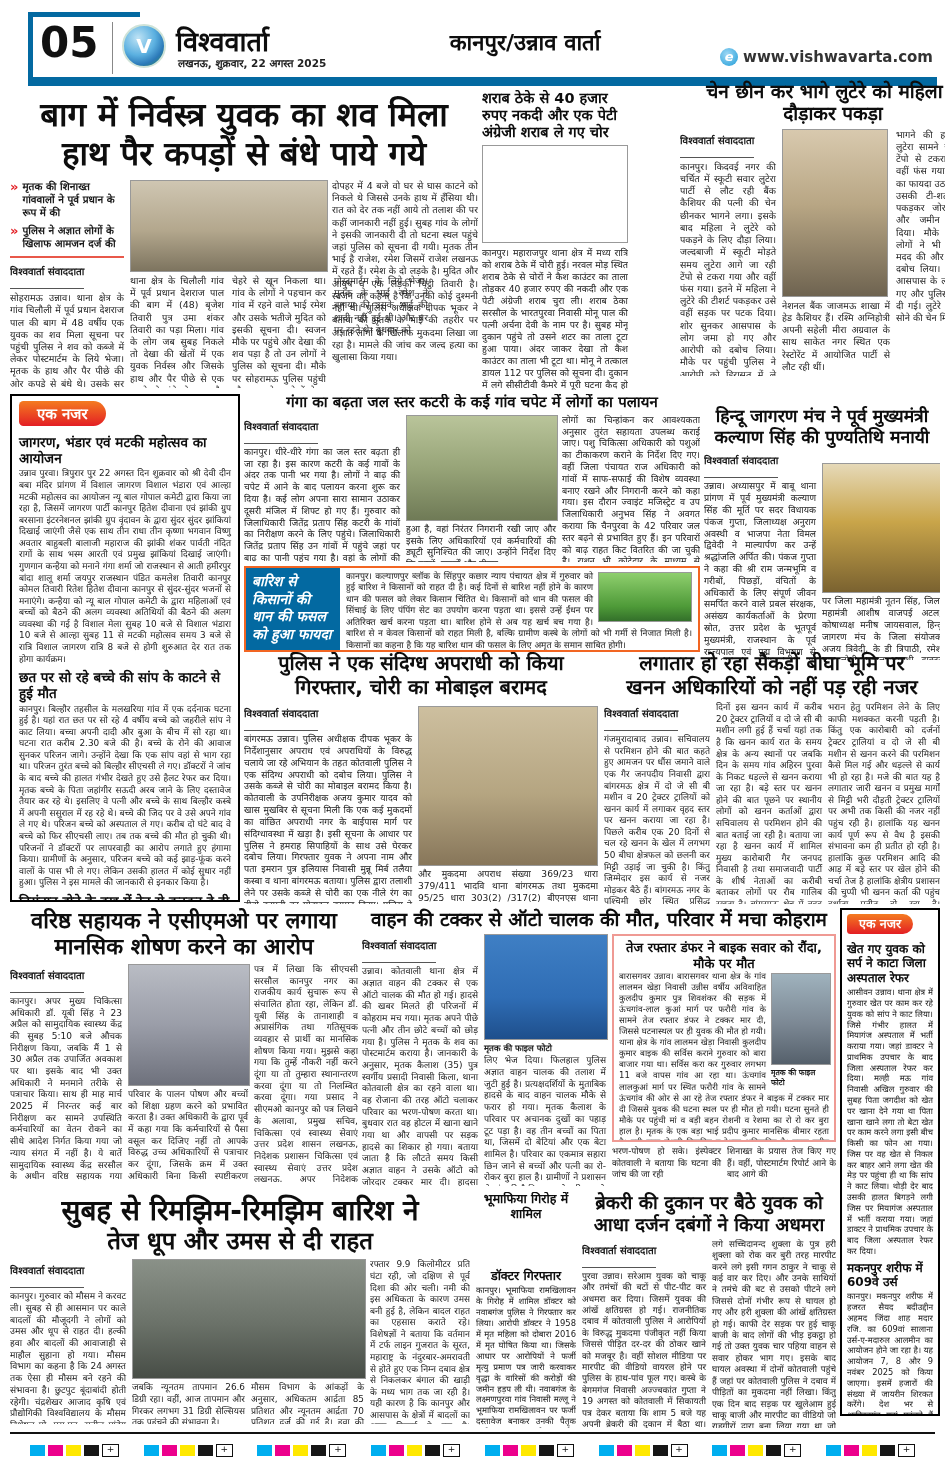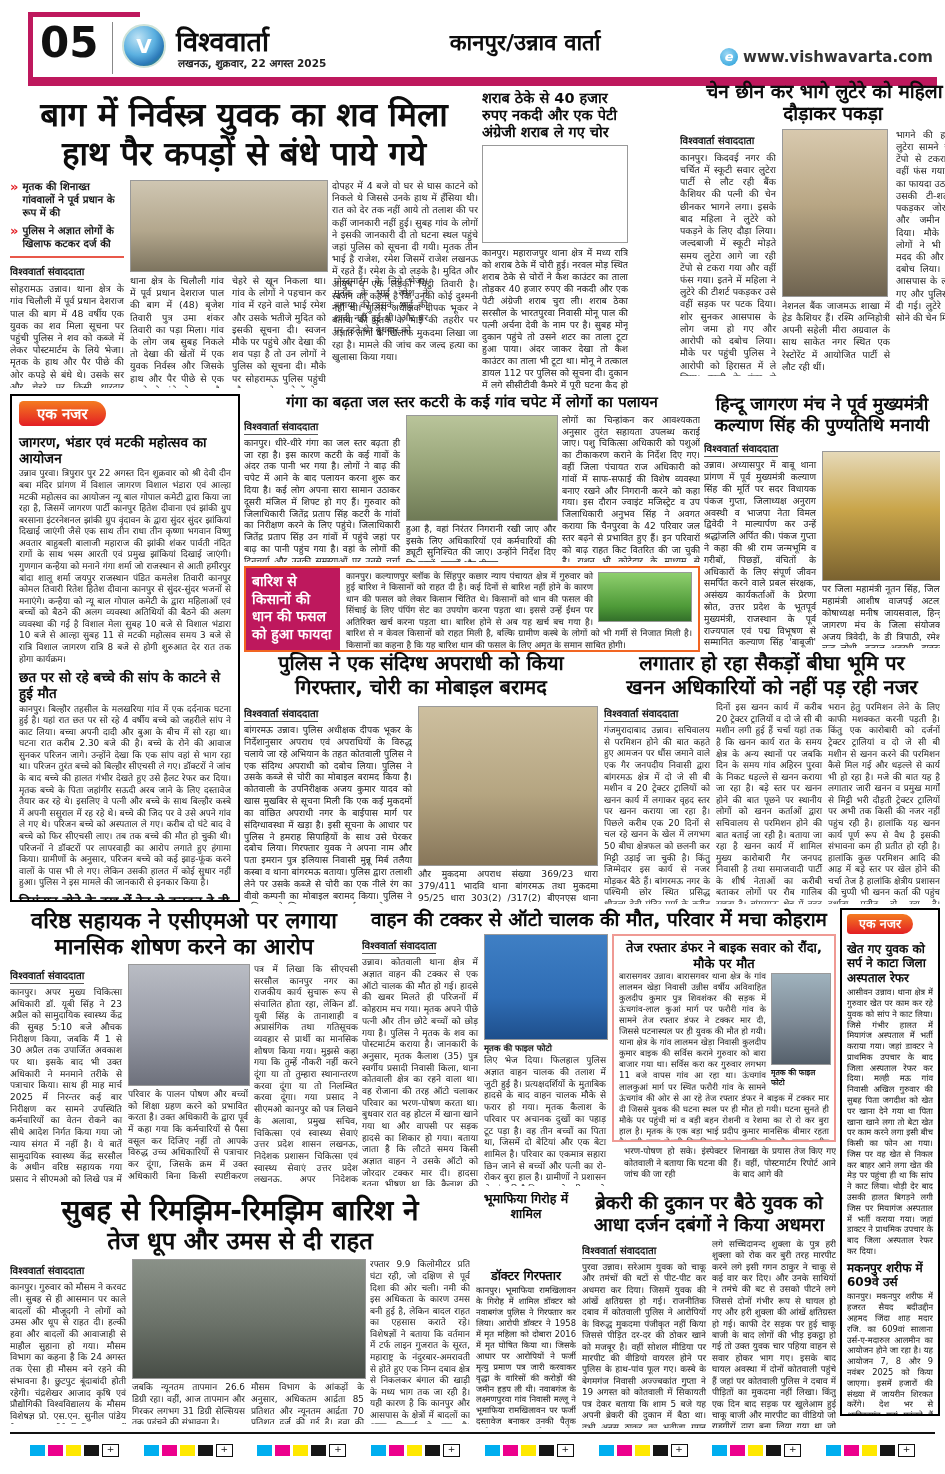--- a/index.html
+++ b/index.html
@@ -1,25 +1,25 @@
 <!DOCTYPE html>
 <html lang="hi"><head>
 <meta charset="utf-8">
 <style>
   html,body{margin:0;padding:0;background:#efefef;}
   .page{position:relative;width:945px;height:1474px;background:#fff;margin:0 auto;
         font-family:"DejaVu Sans","Liberation Sans",sans-serif;color:#1a1a1a;overflow:hidden;}
   .abs{position:absolute;box-sizing:border-box;}
   .hl{font-weight:bold;color:#0d0d0d;line-height:1.18;text-align:center;}
-  .byline{font-weight:bold;font-size:10px;border-bottom:1px solid #555;display:inline-block;padding-bottom:1px;margin:2px 0 3px;}
+  .byline{font-weight:bold;font-size:10px;border-bottom:1px solid #555;display:inline-block;padding-bottom:10px;margin:2px 0 3px;}
   .body{font-size:9.4px;line-height:1.3;text-align:justify;color:#202020;}
   .photo{position:relative;border:1px solid #999;overflow:hidden;}
   .caption{font-size:8.5px;font-weight:bold;margin-top:2px;}
   .row{display:flex;gap:6px;}
-  .redbar{background:#be185d;}
+  .redbar{background:#0369a1;font-style:italic;}
   .nazar-box{border:2px solid #000000;padding:4px 7px;overflow:hidden;background:#fff;}
   .nazar-tab{display:inline-block;background:linear-gradient(180deg,#f47b20,#e31e24);color:#fff;font-weight:bold;
              padding:2px 18px 3px;border-radius:5px 14px 14px 5px;margin:1px 0 4px;}
   .nazar-title{font-weight:bold;line-height:1.2;margin:4px 0 2px;color:#0d0d0d;}
   .bullet{display:flex;gap:4px;margin-bottom:6px;}
   .bullet .mk{color:#e31e24;font-weight:bold;font-size:13px;line-height:1;}
   .bullet .tx{font-size:10.3px;font-weight:bold;line-height:1.25;}
   .sq{width:15px;height:11px;display:inline-block;}
   .reg{width:15px;height:11px;border:1px solid #111;font-size:9px;line-height:9px;text-align:center;color:#111;background:#fff;}
   .markgrp{display:flex;gap:3px;align-items:center;}
@@ -53,21 +53,21 @@
     <div class="hl" style="font-size:33px;">बाग में निर्वस्त्र युवक का शव मिला</div>
     <div class="hl" style="font-size:33px;">हाथ पैर कपड़ों से बंधे पाये गये</div>
     <div class="row" style="margin-top:6px;">
       <div style="width:114px;flex:none;">
         <div class="bullet">
           <span class="mk">»</span>
           <span class="tx">मृतक की शिनाख्त गांववालों ने पूर्व प्रधान के रूप में की</span>
         </div>
         <div class="bullet">
           <span class="mk">»</span>
-          <span class="tx">पुलिस ने अज्ञात लोगों के खिलाफ कटकर दर्ज की</span>
+          <span class="tx">पुलिस ने अज्ञात लोगों के खिलाफ आमजन दर्ज की</span>
         </div>
         <div style="border-top:2px solid #e8584a;margin:4px 0 2px;"></div>
         <div class="byline">विश्ववार्ता संवाददाता</div>
         <div class="body">सोहरामऊ उन्नाव। थाना क्षेत्र के गांव चिलौली में पूर्व प्रधान देशराज पाल की बाग में 48 वर्षीय एक युवक का शव मिला सूचना पर पहुंची पुलिस ने शव को कब्जे में लेकर पोस्टमार्टम के लिये भेजा। मृतक के हाथ और पैर पीछे की ओर कपड़े से बंधे थे। उसके सर और चेहरे पर किसी धारदार हथियार से हमला किया गया था। पुलिस मामले की जांच कर रही है।</div>
       </div>
       <div style="width:196px;flex:none;">
         <div class="photo" style="width:196px;height:90px;background:linear-gradient(180deg,#cfc6b2 0%,#b3a78d 55%,#7d745f 100%);"></div>
         <div class="body colsplit2" style="margin-top:3px;height:128px;">थाना क्षेत्र के चिलौली गांव में पूर्व प्रधान देशराज पाल की बाग में (48) बृजेश तिवारी पुत्र उमा शंकर तिवारी का पड़ा मिला। गांव के लोग जब सुबह निकले तो देखा की खेतों में एक युवक निर्वस्त्र और जिसके हाथ और पैर पीछे से एक कपड़े से बंधे थे सर और चेहरे से खून निकला था। गांव के लोगों ने पहचान कर गांव में रहने वाले भाई रमेश और उसके भतीजे मुदित को इसकी सूचना दी। स्वजन मौके पर पहुंचे और देखा की शव पड़ा है तो उन लोगों ने पुलिस को सूचना दी। मौके पर सोहरामऊ पुलिस पहुंची और शव को कब्जे में लेकर पोस्टमार्टम के लिये भेजा। मृतक के भाई रमेश ने बताया की उसके भाई की शादी नहीं हुई थी। और घर पर रहते थे। बुधवार को</div>
       </div>
       <div style="flex:1;">
@@ -127,21 +127,21 @@
   </div>
 
   <div class="abs" style="left:244px;top:566px;width:456px;height:86px;border:2px solid #f26522;display:flex;overflow:hidden;">
     <div class="redbar" style="width:82px;flex:none;color:#fff;font-weight:bold;font-size:14px;line-height:1.25;padding:5px 6px;">बारिश से किसानों की धान की फसल को हुआ फायदा</div>
     <div style="flex:1;padding:3px 6px;">
       <div class="photo" style="float:right;width:92px;height:48px;margin:1px 0 2px 5px;background:linear-gradient(180deg,#8fcf6e 0%,#4e9a38 70%,#33702a 100%);"></div>
       <div class="body" style="font-size:8.8px;">कानपुर। कल्याणपुर ब्लॉक के सिंहपुर कछार न्याय पंचायत क्षेत्र में गुरुवार को हुई बारिश ने किसानों को राहत दी है। कई दिनों से बारिश नहीं होने के कारण धान की फसल को लेकर किसान चिंतित थे। किसानों को धान की फसल की सिंचाई के लिए पंपिंग सेट का उपयोग करना पड़ता था। इससे उन्हें ईंधन पर अतिरिक्त खर्च करना पड़ता था। बारिश होने से अब यह खर्च बच गया है। बारिश से न केवल किसानों को राहत मिली है, बल्कि ग्रामीण कस्बे के लोगों को भी गर्मी से निजात मिली है। किसानों का कहना है कि यह बारिश धान की फसल के लिए अमृत के समान साबित होगी।</div>
     </div>
   </div>
 
-  <div class="abs overflow" style="left:704px;top:394px;width:236px;height:254px;">
+  <div class="abs overflow" style="left:704px;top:406px;width:236px;height:254px;">
     <div class="hl" style="font-size:17.5px;">हिन्दू जागरण मंच ने पूर्व मुख्यमंत्री</div>
     <div class="hl" style="font-size:17.5px;">कल्याण सिंह की पुण्यतिथि मनायी</div>
     <div class="row" style="margin-top:2px;">
       <div style="width:112px;flex:none;">
         <div class="byline">विश्ववार्ता संवाददाता</div>
         <div class="body" style="font-size:9.1px;">उन्नाव। अध्यासपुर में बाबू थाना प्रांगण में पूर्व मुख्यमंत्री कल्याण सिंह की मूर्ति पर सदर विधायक पंकज गुप्ता, जिलाध्यक्ष अनुराग अवस्थी व भाजपा नेता विमल द्विवेदी ने माल्यार्पण कर उन्हें श्रद्धांजलि अर्पित की। पंकज गुप्ता ने कहा की श्री राम जन्मभूमि व गरीबों, पिछड़ों, वंचितों के अधिकारों के लिए संपूर्ण जीवन समर्पित करने वाले प्रबल संरक्षक, असंख्य कार्यकर्ताओं के प्रेरणा स्रोत, उत्तर प्रदेश के भूतपूर्व मुख्यमंत्री, राजस्थान के पूर्व राज्यपाल एवं पद्म विभूषण से सम्मानित कल्याण सिंह 'बाबूजी' की पुण्यतिथि पर हम सब ने उन्हें श्रद्धांजलि अर्पित की है। अनुराग अवस्थी ने पुण्यतिथि पर मनाये जाने वाले हिन्दू गौरव दिवस की सभी को शुभकामनाएं दी। इस अवसर</div>
       </div>
       <div style="flex:1;">
         <div class="photo" style="width:118px;height:128px;margin-top:14px;background:linear-gradient(180deg,#e6d9b8 0%,#c9a54a 45%,#7a6230 100%);"></div>
         <div class="body" style="margin-top:3px;font-size:9.1px;">पर जिला महामंत्री नूतन सिंह, जिला महामंत्री आशीष वाजपई अटल, कोषाध्यक्ष मनीष जायसवाल, हिन्दू जागरण मंच के जिला संयोजक अजय त्रिवेदी, के डी त्रिपाठी, रमेश चन्द्र लोधी, वत्सल अवस्थी, डाक्टर राजेश वर्मा, नीरज शुक्ला, शिवम आजाद, पप्पी शुक्ला सहित भाजपा के वरिष्ठ लोगों ने श्रद्धांजलि अर्पित की।</div>
@@ -213,21 +213,21 @@
       </div>
       <div style="flex:1;">
         <div style="border:2px solid #ef9a94;padding:4px 5px;height:196px;overflow:hidden;">
           <div class="hl" style="font-size:13px;">तेज रफ्तार डंफर ने बाइक सवार को रौंदा, मौके पर मौत</div>
           <div style="float:right;width:58px;margin:2px 0 2px 5px;">
             <div class="photo" style="width:58px;height:90px;background:linear-gradient(180deg,#9fb2bd 0%,#7c8894 55%,#55606b 100%);"></div>
             <div class="caption" style="font-size:7.6px;">मृतक की फाइल फोटो</div>
           </div>
           <div class="body" style="font-size:8.5px;">बारासगवर उन्नाव। बारासगवर थाना क्षेत्र के गांव लालमन खेड़ा निवासी उन्नीस वर्षीय अविवाहित कुलदीप कुमार पुत्र शिवशंकर की सड़क में ऊंचगांव-लाल कुआं मार्ग पर फरौरी गांव के सामने तेज रफ्तार डंफर ने टक्कर मार दी, जिससे घटनास्थल पर ही युवक की मौत हो गयी। थाना क्षेत्र के गांव लालमन खेड़ा निवासी कुलदीप कुमार बाइक की सर्विस कराने गुरुवार को बारा बाजार गया था। सर्विस करा कर गुरुवार लगभग 11 बजे वापस गांव आ रहा था। ऊंचगांव लालकुआं मार्ग पर स्थित फरौरी गांव के सामने ऊंचगांव की ओर से आ रहे तेज रफ्तार डंफर ने बाइक में टक्कर मार दी जिससे युवक की घटना स्थल पर ही मौत हो गयी। घटना सुनते ही मौके पर पहुंची मां व बड़ी बहन रोशनी व रेशमा का रो रो कर बुरा हाल है। मृतक के एक बड़ा भाई प्रदीप कुमार मानसिक बीमार रहता है। बड़ी बहन रोशनी विवाहित व रेशमा अविवाहित है। मृतक प्रदीप पिता के साथ खेती बाड़ी करता था। थानाध्यक्ष धर्मेंद्र नाथ मिश्रा ने बताया कि सूचना पर शव का पंचनामा कर पोस्टमार्टम भेजा गया है। पीएम रिपोर्ट मिलने के बाद अग्रिम कार्यवाही की जाएगी।</div>
         </div>
-        <div class="row" style="margin-top:4px;margin-left:12px;">
+        <div class="row" style="margin-top:4px;">
           <div class="body" style="flex:1;font-size:8.8px;">भरण-पोषण हो सके। इंस्पेक्टर कोतवाली ने बताया कि घटना की जांच की जा रही</div>
           <div class="body" style="flex:1;font-size:8.8px;">शिनाख्त के प्रयास तेज किए गए हैं। वहीं, पोस्टमार्टम रिपोर्ट आने के बाद आगे की</div>
         </div>
       </div>
     </div>
   </div>
 
   <div class="abs nazar-box" style="left:840px;top:908px;width:100px;height:508px;padding:3px 5px;">
     <div class="nazar-tab" style="font-size:12.5px;padding:1px 12px 2px;">एक नजर</div>
     <div class="nazar-title" style="font-size:12px;">खेत गए युवक को सर्प ने काटा जिला अस्पताल रेफर</div>

